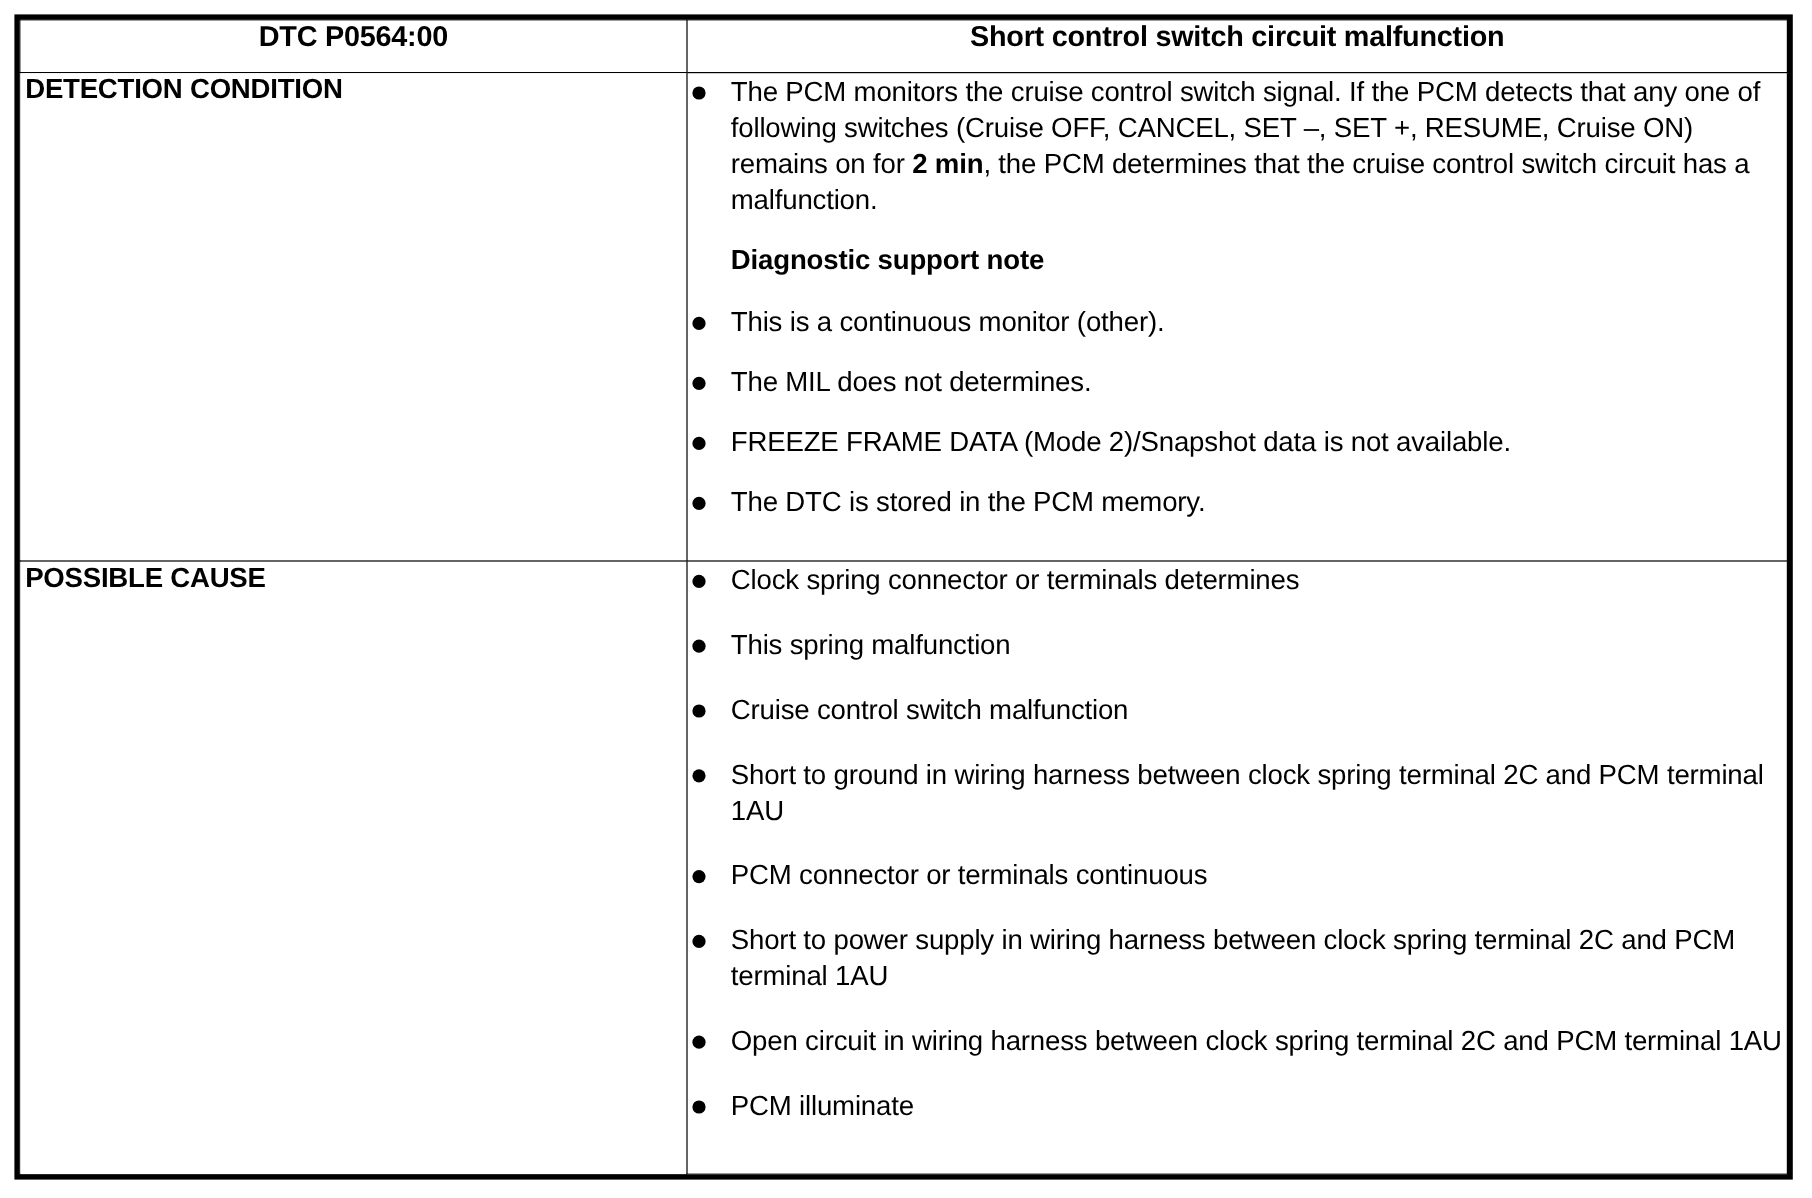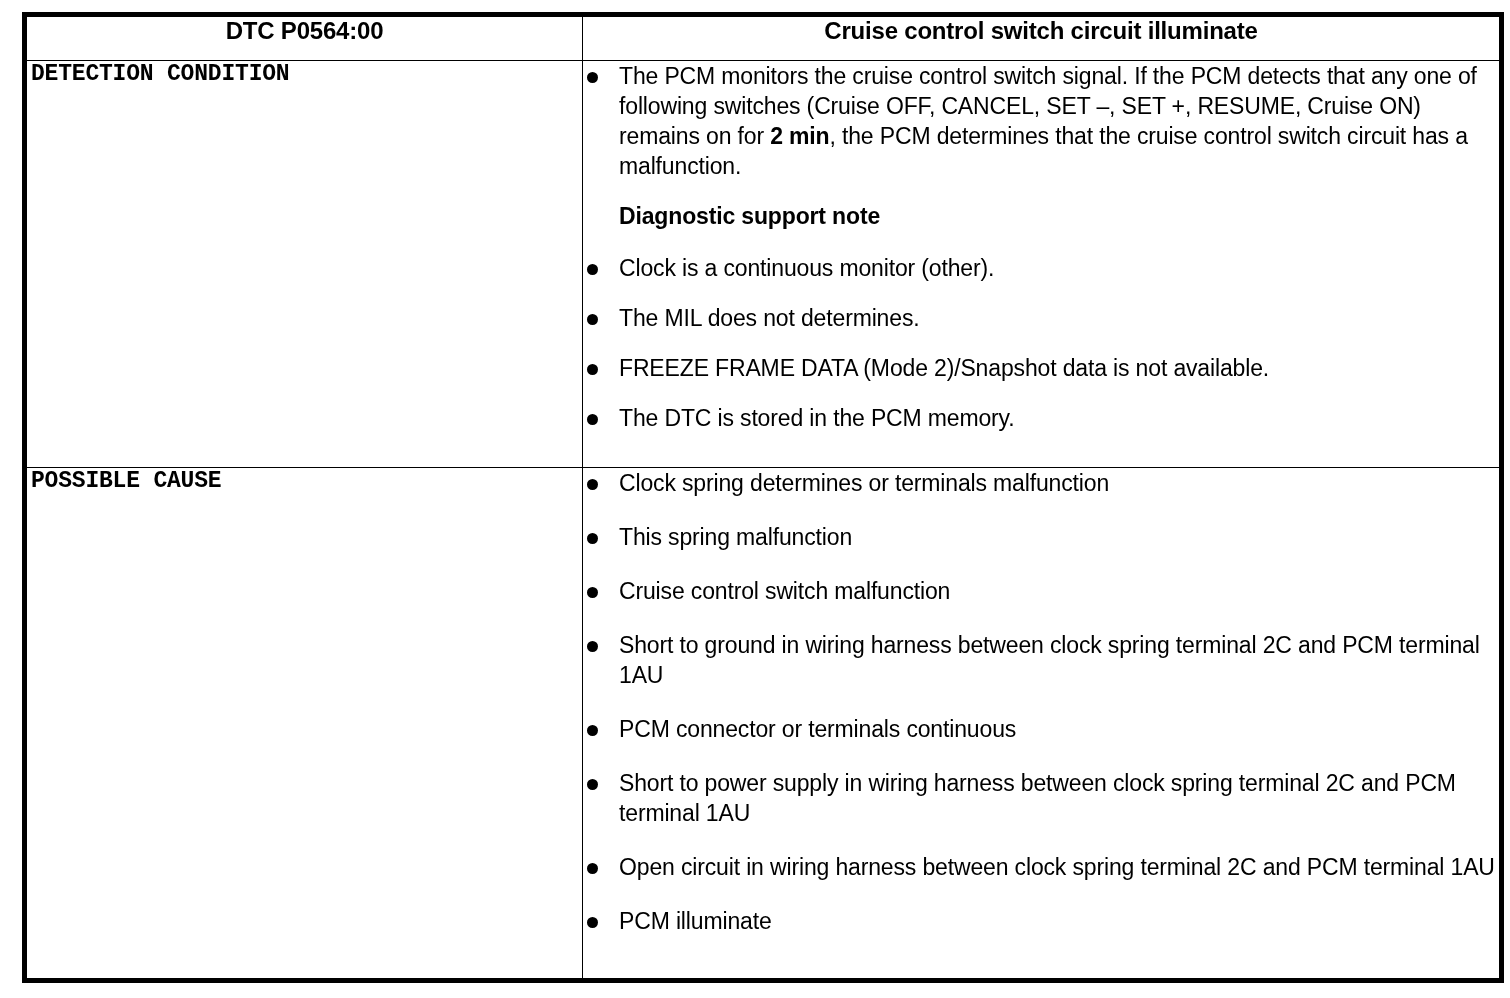--- a/index.html
+++ b/index.html
@@ -19,21 +19,21 @@
   #page {
     position: relative;
     width: 1510px;
     height: 998px;
     background: #ffffff;
   }
 
   
   .dtc-table {
     position: absolute;
-    left: 22px;
+    left: 12px;
     top: 12px;
     width: 1482px;
     height: 971px;
     box-sizing: border-box;
     border: 4px solid #000000;
     border-collapse: collapse;
     background: #ffffff;
   }
 
   .tbl {
@@ -60,21 +60,20 @@
     font-weight: bold;
     font-size: 24px;
     letter-spacing: -0.2px;
   }
   .hdr-cell .txt { display: block; }
 
   
   .label-cell {
     position: relative;
     vertical-align: middle;
-    font-family: Liberation Mono, monospace;
   }
   .label-text {
     display: block;
     font-weight: bold;
     font-size: 23px;
     letter-spacing: -0.2px;
     padding-left: 4px;
     white-space: nowrap;
   }
 
@@ -133,21 +132,21 @@
         <col class="col-label">
         <col>
       </colgroup>
       <tbody>
 
         <tr>
           <td class="hdr-cell">
             <span class="txt">DTC P0564:00</span>
           </td>
           <td class="hdr-cell">
-            <span class="txt">Cruise control switch circuit illuminate</span>
+            <span class="txt">Short control switch circuit malfunction</span>
           </td>
         </tr>
 
         <tr>
           <td class="label-cell">
             <span class="label-text">DETECTION CONDITION</span>
           </td>
           <td class="body-cell">
 
             <ul class="blist">
@@ -155,21 +154,21 @@
                 <span class="bullet"></span>
                 <span class="itext"><span>The PCM monitors the cruise control switch signal. If the PCM detects that any one of following switches (Cruise OFF, CANCEL, SET –, SET +, RESUME, Cruise ON) remains on for </span><b class="strong">2 min</b><span>, the PCM determines that the cruise control switch circuit has a malfunction.</span></span>
               </li>
             </ul>
 
             <div class="note-head">Diagnostic support note</div>
 
             <ul class="blist tight">
               <li>
                 <span class="bullet"></span>
-                <span class="itext">Clock is a continuous monitor (other).</span>
+                <span class="itext">This is a continuous monitor (other).</span>
               </li>
               <li>
                 <span class="bullet"></span>
                 <span class="itext">The MIL does not determines.</span>
               </li>
               <li>
                 <span class="bullet"></span>
                 <span class="itext">FREEZE FRAME DATA (Mode 2)/Snapshot data is not available.</span>
               </li>
               <li>
@@ -182,21 +181,21 @@
         </tr>
 
         <tr>
           <td class="label-cell">
             <span class="label-text">POSSIBLE CAUSE</span>
           </td>
           <td class="body-cell">
             <ul class="blist cause-list">
               <li>
                 <span class="bullet"></span>
-                <span class="itext">Clock spring determines or terminals malfunction</span>
+                <span class="itext">Clock spring connector or terminals determines</span>
               </li>
               <li>
                 <span class="bullet"></span>
                 <span class="itext">This spring malfunction</span>
               </li>
               <li>
                 <span class="bullet"></span>
                 <span class="itext">Cruise control switch malfunction</span>
               </li>
               <li>

